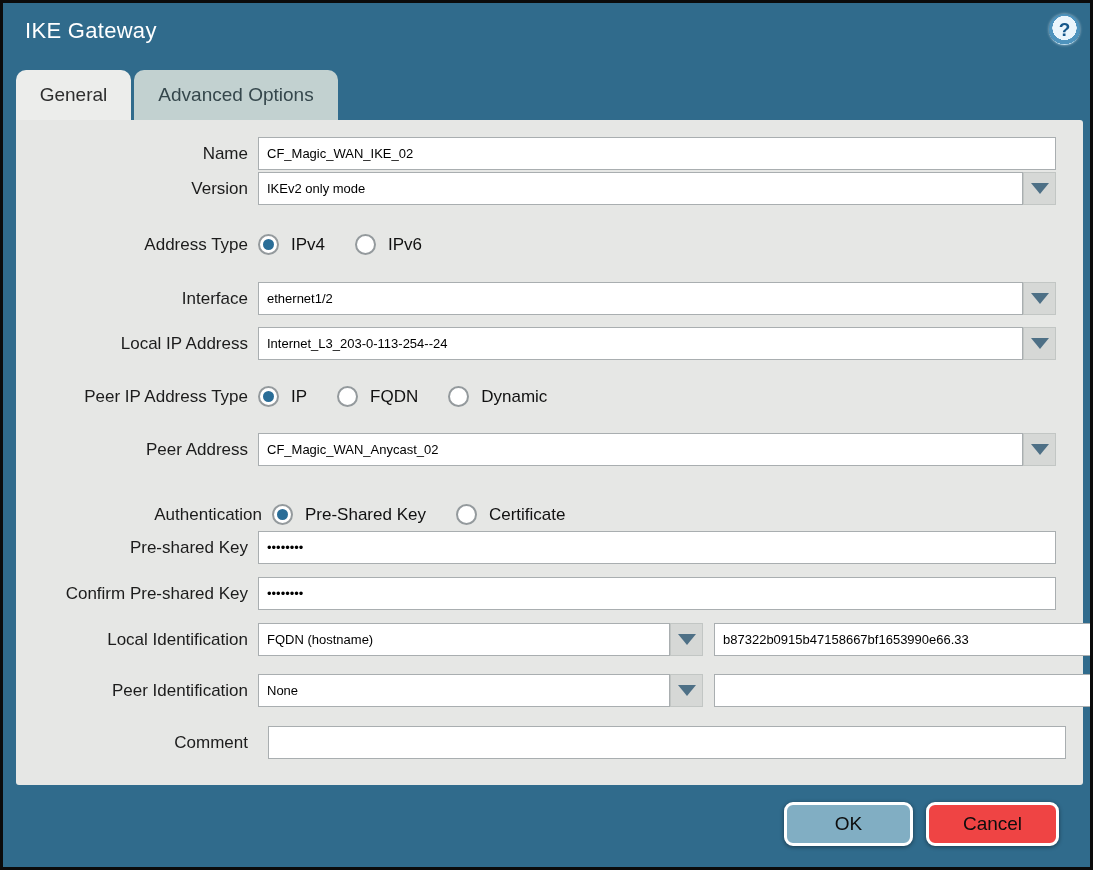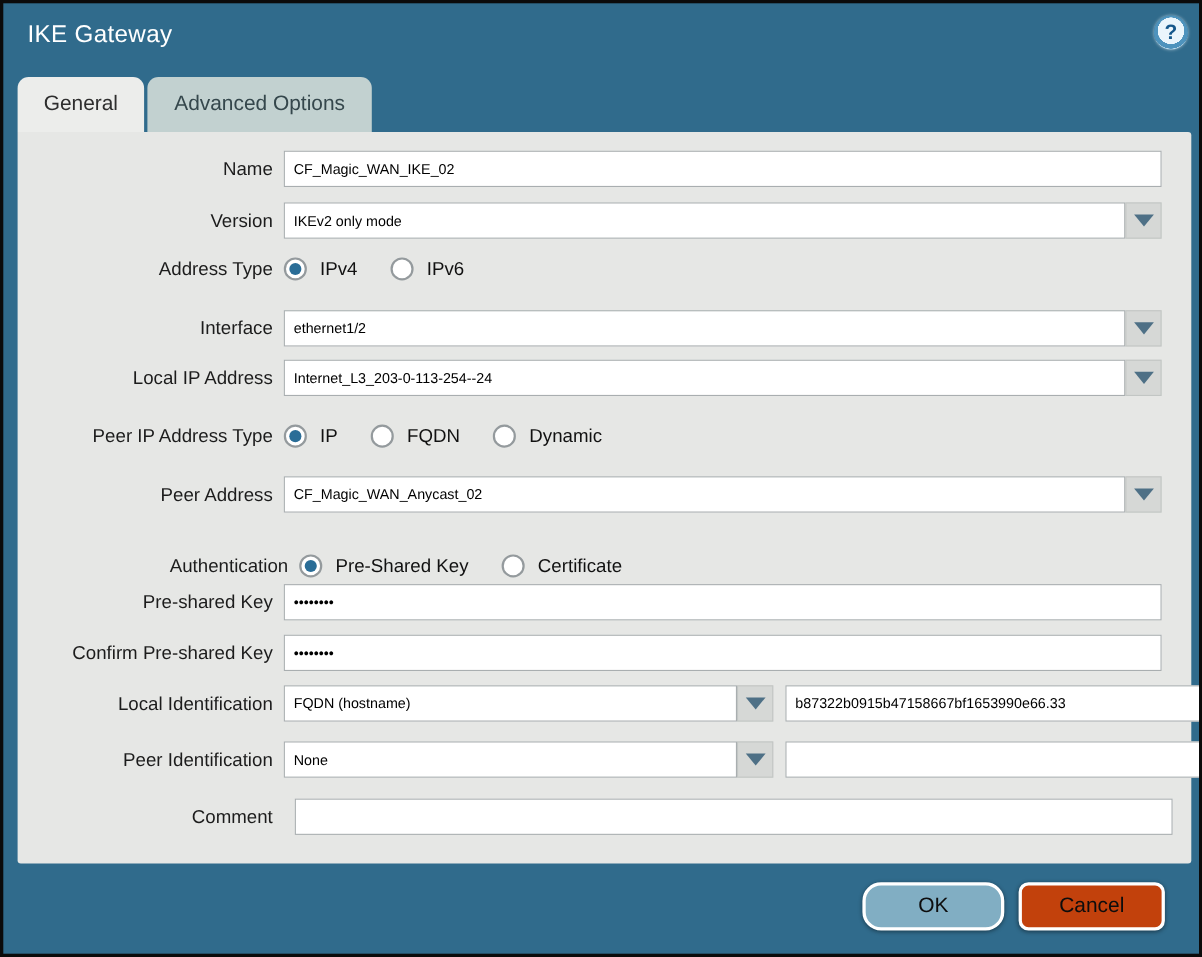--- a/index.html
+++ b/index.html
@@ -87,21 +87,21 @@
     background: #ffffff; border: 2px solid #949a9d;
     display: flex; align-items: center; justify-content: center;
     flex: 0 0 21px;
   }
   .radio .dot { width: 11px; height: 11px; border-radius: 50%; background: transparent; }
   .radio.checked .dot { background: #2a6d97; }
   .radio-opt .olbl { font-size: 17px; color: #111; margin-left: 12px; }
 
   
   .r1  { top: 17px; }
-  .r2  { top: 64px; }
+  .r2  { top: 52px; }
   .r3  { top: 108px; }
   .r4  { top: 162px; }
   .r5  { top: 207px; }
   .r6  { top: 260px; }
   .r7  { top: 313px; }
   .r8  { top: 378px; margin-left: 14px; }
   .r9  { top: 411px; }
   .r10 { top: 457px; }
   .r11 { top: 503px; }
   .r12 { top: 554px; }
@@ -109,22 +109,22 @@
 
   
   .btn {
     position: absolute; top: 799px; height: 44px;
     border: 3px solid #ffffff; border-radius: 9px;
     font-family: "Liberation Sans", "DejaVu Sans", sans-serif;
     font-size: 19px; color: #0d0d0d;
     display: flex; align-items: center; justify-content: center;
     cursor: pointer; box-shadow: 0 1px 4px rgba(0,0,0,0.45);
   }
-  .btn-ok { left: 781px; width: 129px; background: #81aec3; border-radius: 17px; }
-  .btn-cancel { left: 923px; width: 133px; background: #c2410c; }
+  .btn-ok { left: 781px; width: 129px; background: #81aec3; }
+  .btn-cancel { left: 923px; width: 133px; background: #ef4444; }
 </style>
 </head>
 <body>
 
 <div class="dialog">
 
   <div class="title">IKE Gateway</div>
   <div class="help-icon">?</div>
 
   <div class="tabs">

